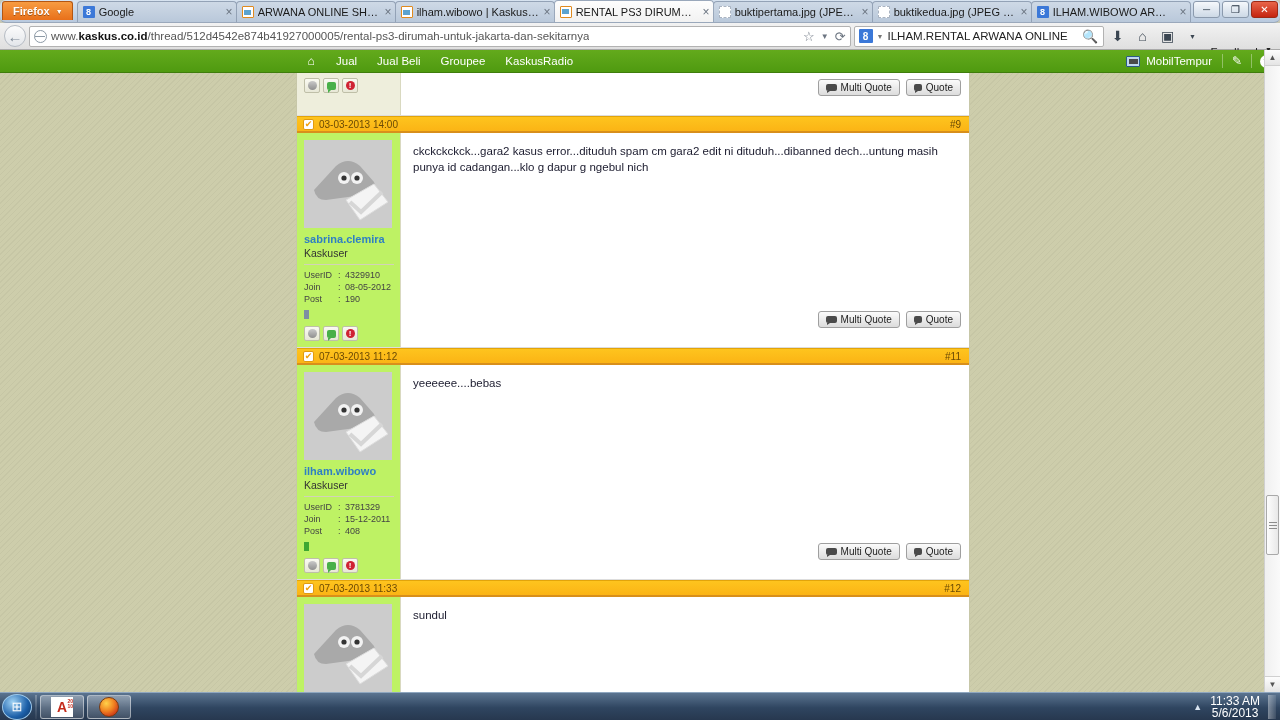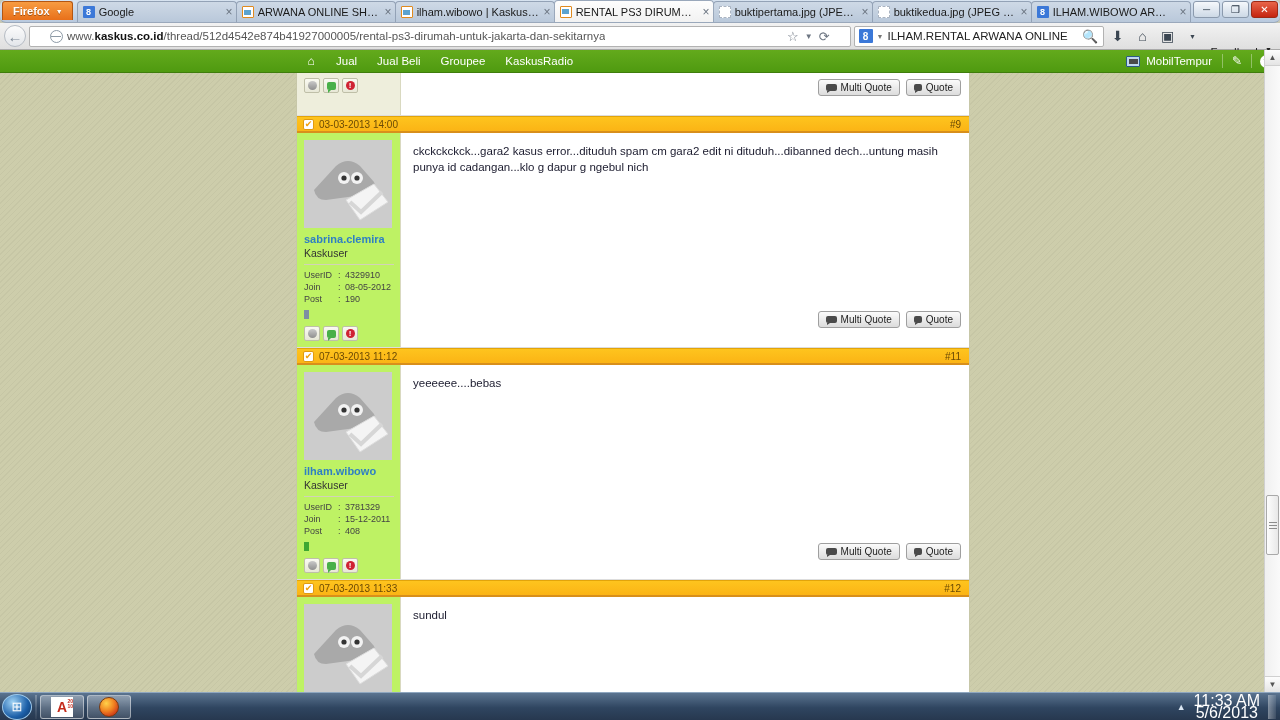--- a/index.html
+++ b/index.html
@@ -76,21 +76,21 @@
     border-bottom: 1px solid #a9a9a9; gap: 3px;
   }
   .navbtn { width: 24px; height: 22px; display: flex; align-items: center;
     justify-content: center; color: #55606d; font-size: 15px; }
   .navbtn.back { border: 1px solid #b6bcc4; border-radius: 11px;
     background: linear-gradient(#fcfcfc, #e3e6ea); width: 22px; height: 22px;
     color: #7f8a97; }
   .urlbar {
     flex: 1 1 auto; height: 21px; background: #fff;
     border: 1px solid #b2b2b2; border-radius: 2px;
-    display: flex; align-items: center; padding: 0 20px; gap: 4px;
+    display: flex; align-items: center; padding: 0 4px; gap: 4px;
     font-size: 11.5px; color: #555; overflow: hidden;
   }
   .globe { width: 13px; height: 13px; border-radius: 50%;
     border: 1.5px solid #8d9aa6; flex: 0 0 13px; position: relative; }
   .globe::after { content: ""; position: absolute; left: 0; top: 5px;
     width: 10px; height: 0; border-top: 1.5px solid #8d9aa6; }
   .url-text { white-space: nowrap; overflow: hidden; }
   .url-text b { color: #111; font-weight: bold; }
   .url-right { margin-left: auto; display: flex; align-items: center;
     gap: 6px; padding-left: 8px; color: #6d7682; font-size: 13px; }
@@ -266,21 +266,21 @@
     display: flex; align-items: center; justify-content: center;
     font-size: 14px; color: #c42b1c; font-weight: bold; }
   .acad .yr { position: absolute; right: 0; top: 2px; font-size: 5px;
     color: #c42b1c; font-weight: bold; line-height: 5px; text-align: right; }
   .ffox { width: 20px; height: 20px; border-radius: 50%;
     background: radial-gradient(circle at 35% 30%, #ffd24a, #f08221 45%, #d2421a 75%, #8d2a10);
     border: 1px solid #7a3a10; }
   .tray { margin-left: auto; display: flex; align-items: center;
     height: 28px; padding-right: 4px; gap: 8px; }
   .tray-ico { color: #dbe6f2; font-size: 9px; }
-  .clock { color: #fff; font-size: 16px; line-height: 12px;
+  .clock { color: #fff; font-size: 12px; line-height: 12px;
     text-align: center; }
   .tray-end { width: 8px; height: 24px;
     background: linear-gradient(90deg, rgba(255,255,255,.35), rgba(255,255,255,.1));
     border-left: 1px solid rgba(255,255,255,.3); }
 </style>
 </head>
 <body>
 
 <div class="browser">
 

